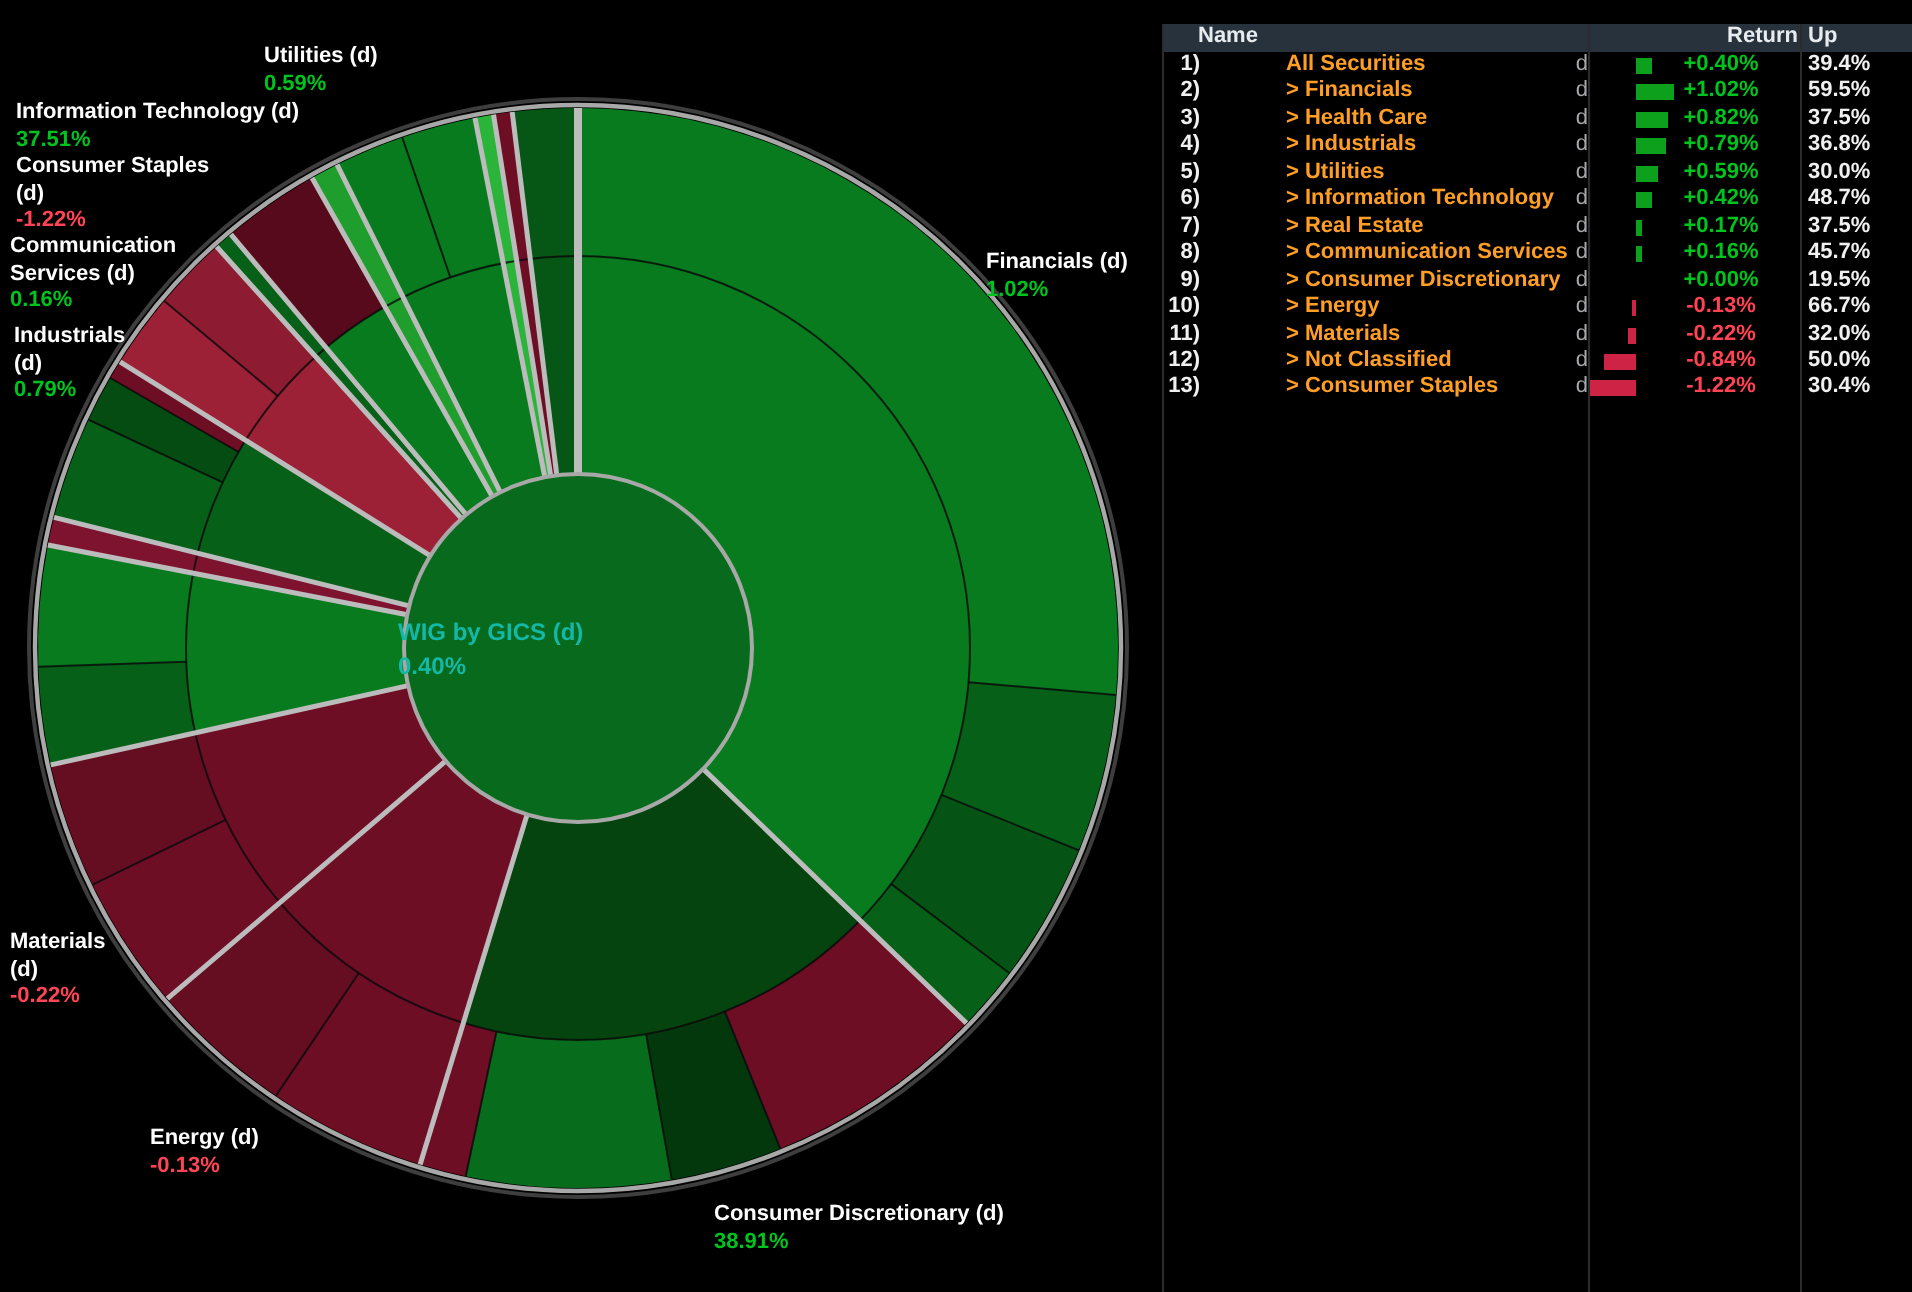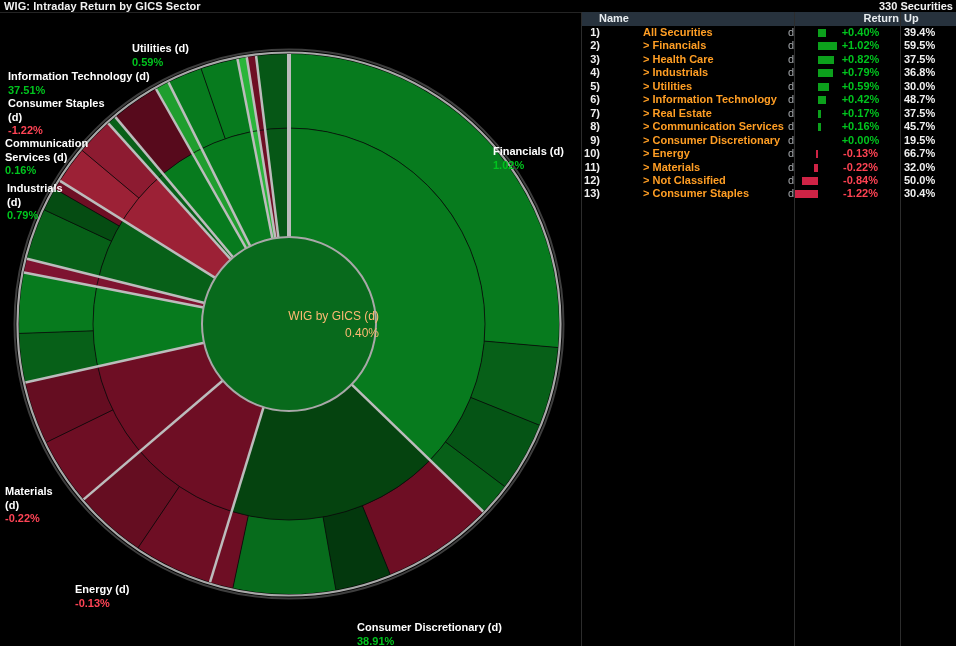--- a/index.html
+++ b/index.html
@@ -12,25 +12,25 @@
               background:#000; border-bottom:1px solid #242424; }
   #titlebar .t { position:absolute; left:4px; top:0px; color:#f2f2f2; font-size:11px;
                  font-weight:700; letter-spacing:.1px; white-space:nowrap; }
   #titlebar .r { position:absolute; right:3px; top:0px; color:#f2f2f2; font-size:11px;
                  font-weight:700; white-space:nowrap; }
 
   
   #chart { position:absolute; left:0; top:13px; width:581px; height:633px; background:#000; }
   #chart svg { position:absolute; left:0; top:0; }
   .clabel { position:absolute; font-size:11px; font-weight:700; color:#fff;
-            line-height:13.5px; white-space:nowrap;margin-top:20px; }
+            line-height:13.5px; white-space:nowrap; }
   .clabel .val { font-weight:700; }
   .val.pos { color:#00c41e; } .val.neg { color:#ff4455; }
-  #centerlabel { position:absolute; width:180px; text-align:right; color:#fdba74;
-                 font-size:12px; font-weight:400; line-height:17px; }
+  #centerlabel { position:absolute; width:180px; text-align:left; color:#14b8a6;
+                 font-size:12px; font-weight:700; line-height:17px; }
 
   
   #panel { position:absolute; left:581px; top:12px; width:375px; height:634px;
            background:#000; border-left:1px solid #2c2c2c; }
   #panel .vline { position:absolute; top:0; bottom:0; width:1px; background:#2c2c2c; }
   #thead { position:absolute; left:0; top:0; width:375px; height:14px; background:#27323d; }
   #thead span, .trow span { font-size:11px; font-weight:700; line-height:13.5px; }
   #thead .h-name   { position:absolute; left:17px;  color:#e8ecef; }
   #thead .h-return { position:absolute; left:240px; width:77px; text-align:right; color:#e8ecef; }
   #thead .h-up     { position:absolute; left:322px; width:50px; color:#e8ecef; }
@@ -45,24 +45,20 @@
   .trow .bar.neg { background:#cf2345; }
   .trow .ret  { position:absolute; left:240px; width:77px; text-align:center; }
   .trow .ret.pos { color:#00c41e; } .trow .ret.neg { color:#ff4353; }
   .trow .up   { position:absolute; left:322px; width:50px; text-align:left; color:#f0f0f0; }
 </style>
 </head>
 <body>
 
 <div id="screen">
 
-  <div id="titlebar">
-    <span class="t">WIG: Intraday Return by GICS Sector</span>
-    <span class="r">330 Securities</span>
-  </div>
 
   <div id="chart">
     <svg id="sun" width="581" height="633">
         <circle cx="289" cy="311" r="274.5" fill="none" stroke="#3e3e3e" stroke-width="2"></circle>
         <path d="M289.00 115.00A196 196 0 0 1 429.99 447.15L351.58 371.44A87 87 0 0 0 289.00 224.00Z" fill="#077b1e"></path>
         <path d="M429.99 447.15A196 196 0 0 1 231.70 498.44L263.56 394.20A87 87 0 0 0 351.58 371.44Z" fill="#05430f"></path>
         <path d="M231.70 498.44A196 196 0 0 1 139.96 438.29L222.84 367.50A87 87 0 0 0 263.56 394.20Z" fill="#6e0e24"></path>
         <path d="M139.96 438.29A196 196 0 0 1 97.65 353.42L204.06 329.83A87 87 0 0 0 222.84 367.50Z" fill="#6e0e24"></path>
         <path d="M97.65 353.42A196 196 0 0 1 96.60 273.60L203.60 294.40A87 87 0 0 0 204.06 329.83Z" fill="#077b1e"></path>
         <path d="M23.96 259.48A270 270 0 0 1 27.02 245.68L204.58 289.95A87 87 0 0 0 203.60 294.40Z" fill="#7e1330"></path>

